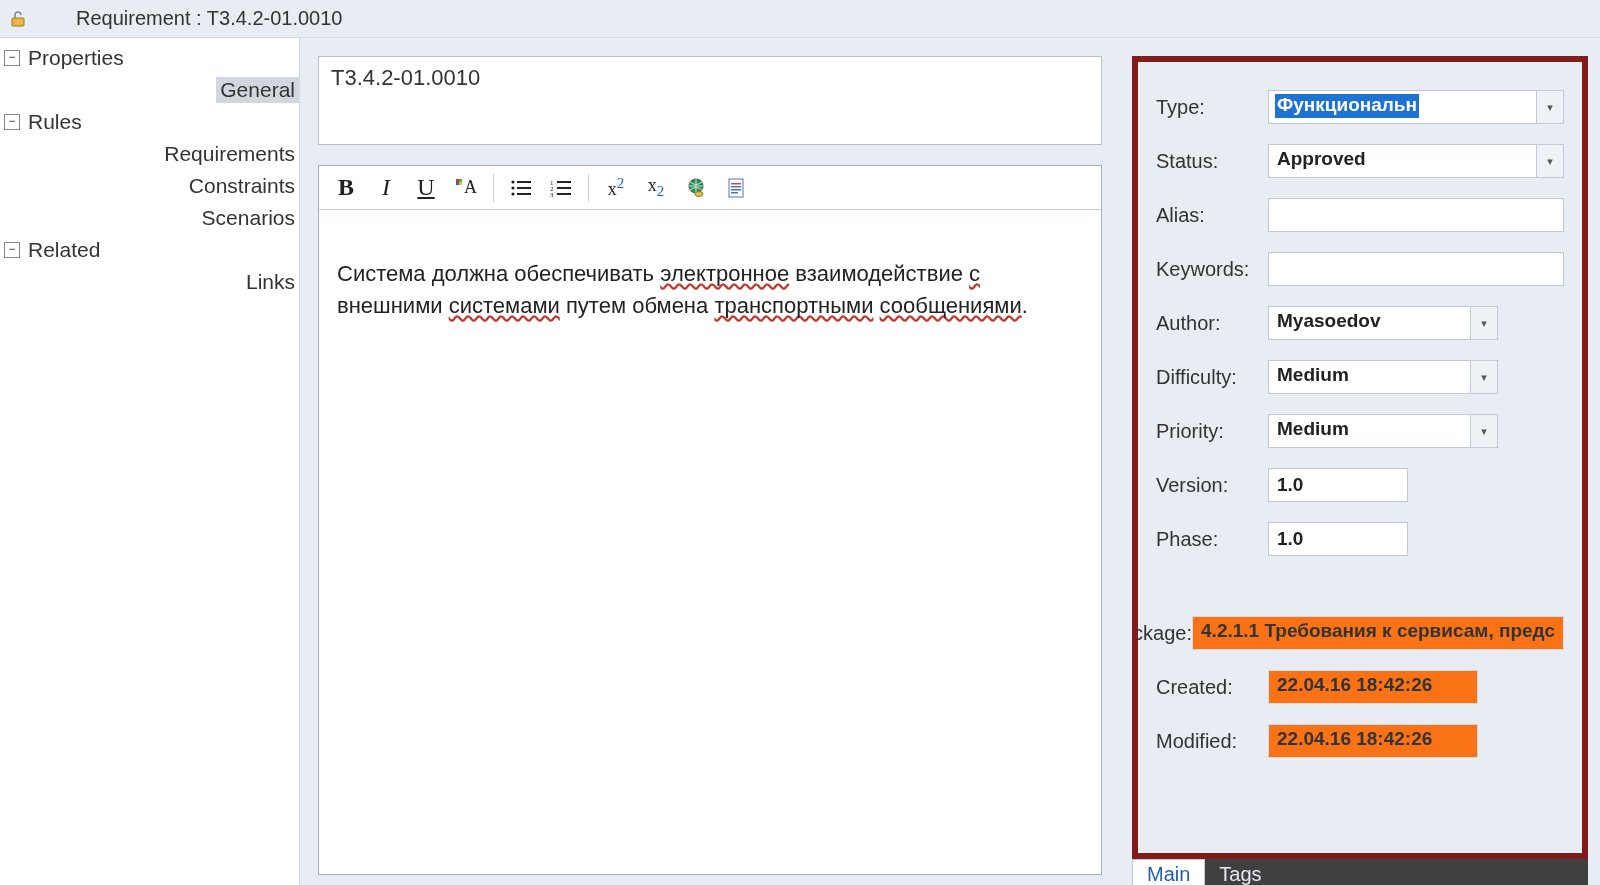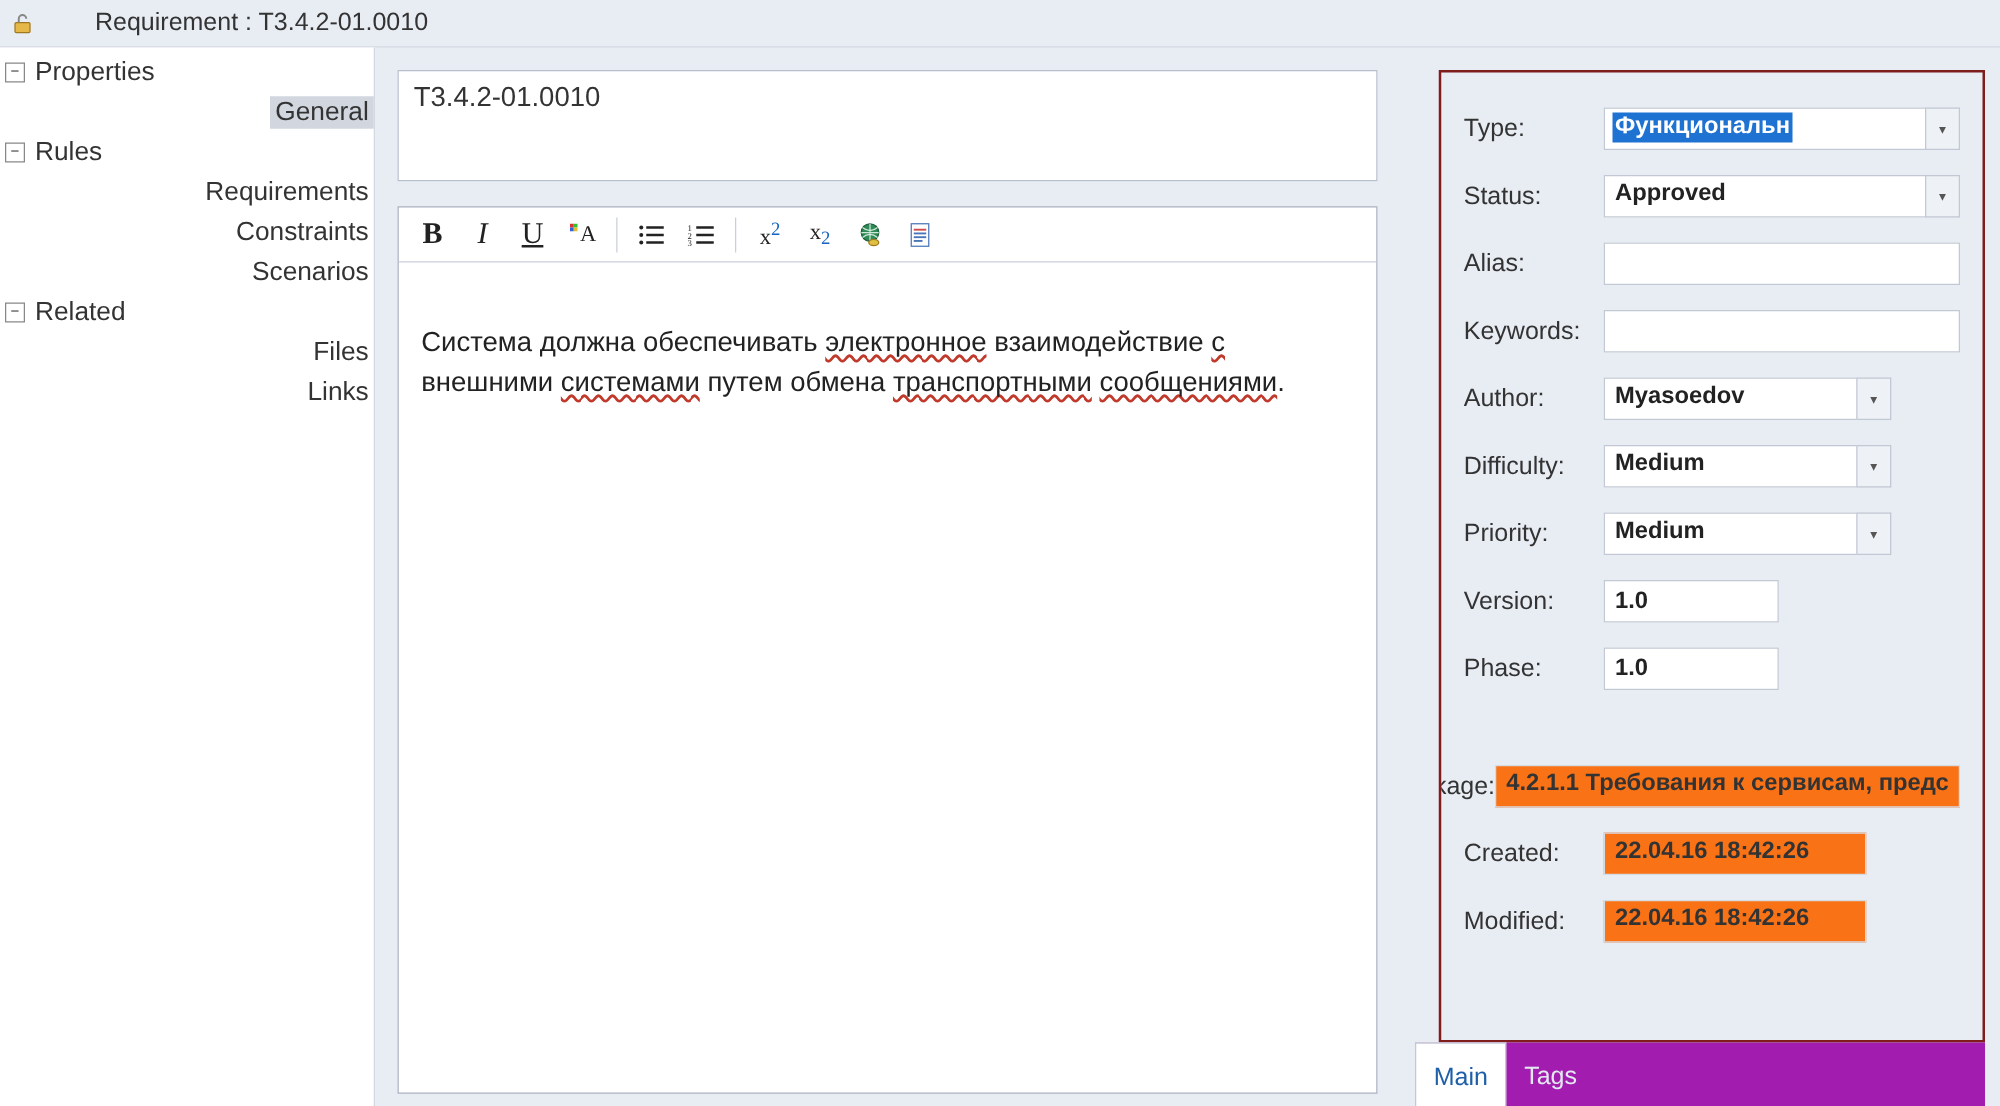--- a/index.html
+++ b/index.html
@@ -131,27 +131,26 @@
   
   .props {
     width: 480px;
     padding: 18px 12px 0 12px;
     display: flex;
     flex-direction: column;
   }
   .props-inner {
     flex: 1;
     background: #E8ECF3;
-    border: 2px solid #7f1d1d;
+    border: 6px solid #7f1d1d;
     padding: 28px 18px 10px 18px;
     display: flex;
     flex-direction: column;
     gap: 20px;
     overflow: hidden;
-    margin-left: 19px;
   }
   .field {
     display: flex;
     align-items: center;
   }
   .field .lbl {
     width: 112px;
     font-size: 20px;
     color: #333;
   }
@@ -192,22 +191,22 @@
     color: #fff;
     display: inline-block;
     padding: 0 2px 2px 2px;
     margin: -2px 0 0 -2px;
   }
   .w-short .ctrl { flex: 0 0 230px; }
   .w-mini .ctrl  { flex: 0 0 140px; }
   .gap-large { margin-top: 40px; justify-content: flex-end; }
 
   .tabstrip {
-    height: 51px;
-    background: #a21caf;
+    height: 26px;
+    background: #404040;
     display: flex;
     align-items: stretch;
   }
   .tab {
     padding: 4px 14px 0 14px;
     font-size: 20px;
     color: #E3E8F0;
     display: flex; align-items: center;
     cursor: pointer;
   }
@@ -257,24 +256,20 @@
       <span class="spacer"></span>
       <span class="label">Constraints</span>
     </div>
     <div class="row indent1">
       <span class="spacer"></span>
       <span class="label">Scenarios</span>
     </div>
     <div class="row">
       <span class="toggle">−</span>
       <span class="label">Related</span>
-    </div>
-    <div class="row indent1">
-      <span class="spacer"></span>
-      <span class="label">Files</span>
     </div>
     <div class="row indent1">
       <span class="spacer"></span>
       <span class="label">Links</span>
     </div>
   </div>
 
   <div class="center">
     <div class="name-box">
       <span>T3.4.2-01.0010</span>

